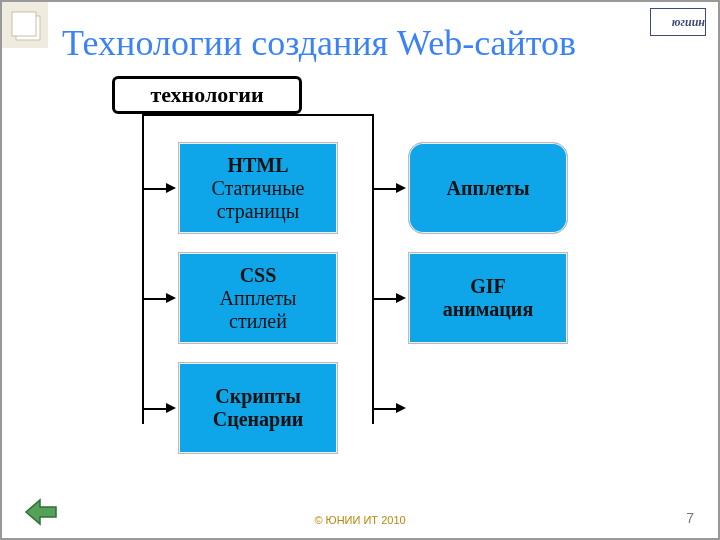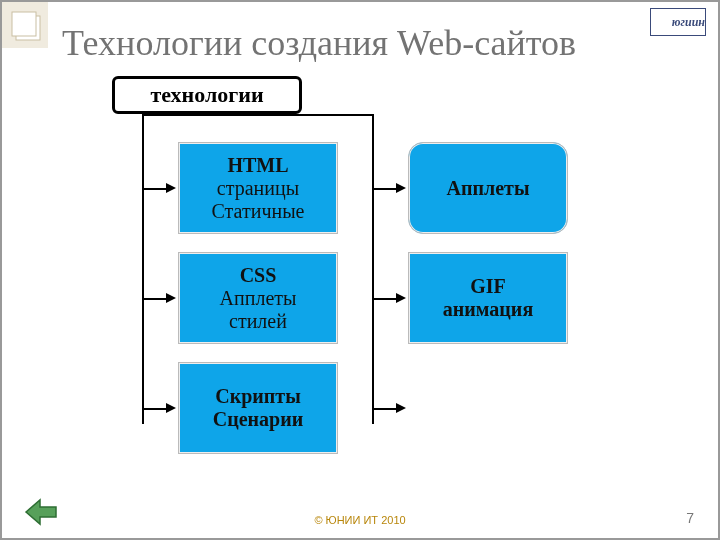--- a/index.html
+++ b/index.html
@@ -11,21 +11,21 @@
   .corner-decor {
     position: absolute; top: 0; left: 0; width: 46px; height: 540px;
   }
   .logo {
     position: absolute; top: 6px; right: 12px; width: 56px; height: 28px;
     border: 1px solid #3a4a7a; display:flex; align-items:center; justify-content:flex-end;
     color:#3a4a7a; font: italic bold 12px/1 Georgia, serif;
   }
   .title {
     position: absolute; top: 22px; left: 60px; right: 20px;
-    font: 400 36px/1.1 "Times New Roman", serif; color: #737373;
+    font: 400 36px/1.1 "Times New Roman", serif; color: #3b82f6;
   }
   .root-box {
     position: absolute; top: 74px; left: 110px;
     width: 190px; height: 38px; border: 3px solid #000; border-radius: 6px;
     display:flex; align-items:center; justify-content:center;
     font: bold 22px "Times New Roman", serif;
   }
   .trunk { position:absolute; background:#000; }
   .vtrunk { width:2px; }
   .htrunk { height:2px; }
@@ -122,22 +122,22 @@
   <div class="arrow-r" style="left:394px; top:181px;"></div>
   <div class="trunk htrunk" style="left:370px; top:296px; width:24px;"></div>
   <div class="arrow-r" style="left:394px; top:291px;"></div>
   <div class="trunk htrunk" style="left:370px; top:406px; width:24px;"></div>
   <div class="arrow-r" style="left:394px; top:401px;"></div>
 
   <div class="leaf" style="left:176px; top:140px;">
     <div class="leaf-shade"></div>
     <div>
       <div class="bold">HTML</div>
+      <div>Статичные</div>
       <div>страницы</div>
-      <div>Статичные</div>
     </div>
   </div>
 
   <div class="leaf" style="left:406px; top:140px;border-radius:15px;">
     <div class="leaf-bg-app"></div>
     <div class="bold">Апплеты</div>
   </div>
 
   <div class="leaf" style="left:176px; top:250px;">
     <div class="leaf-bg-css"></div>

